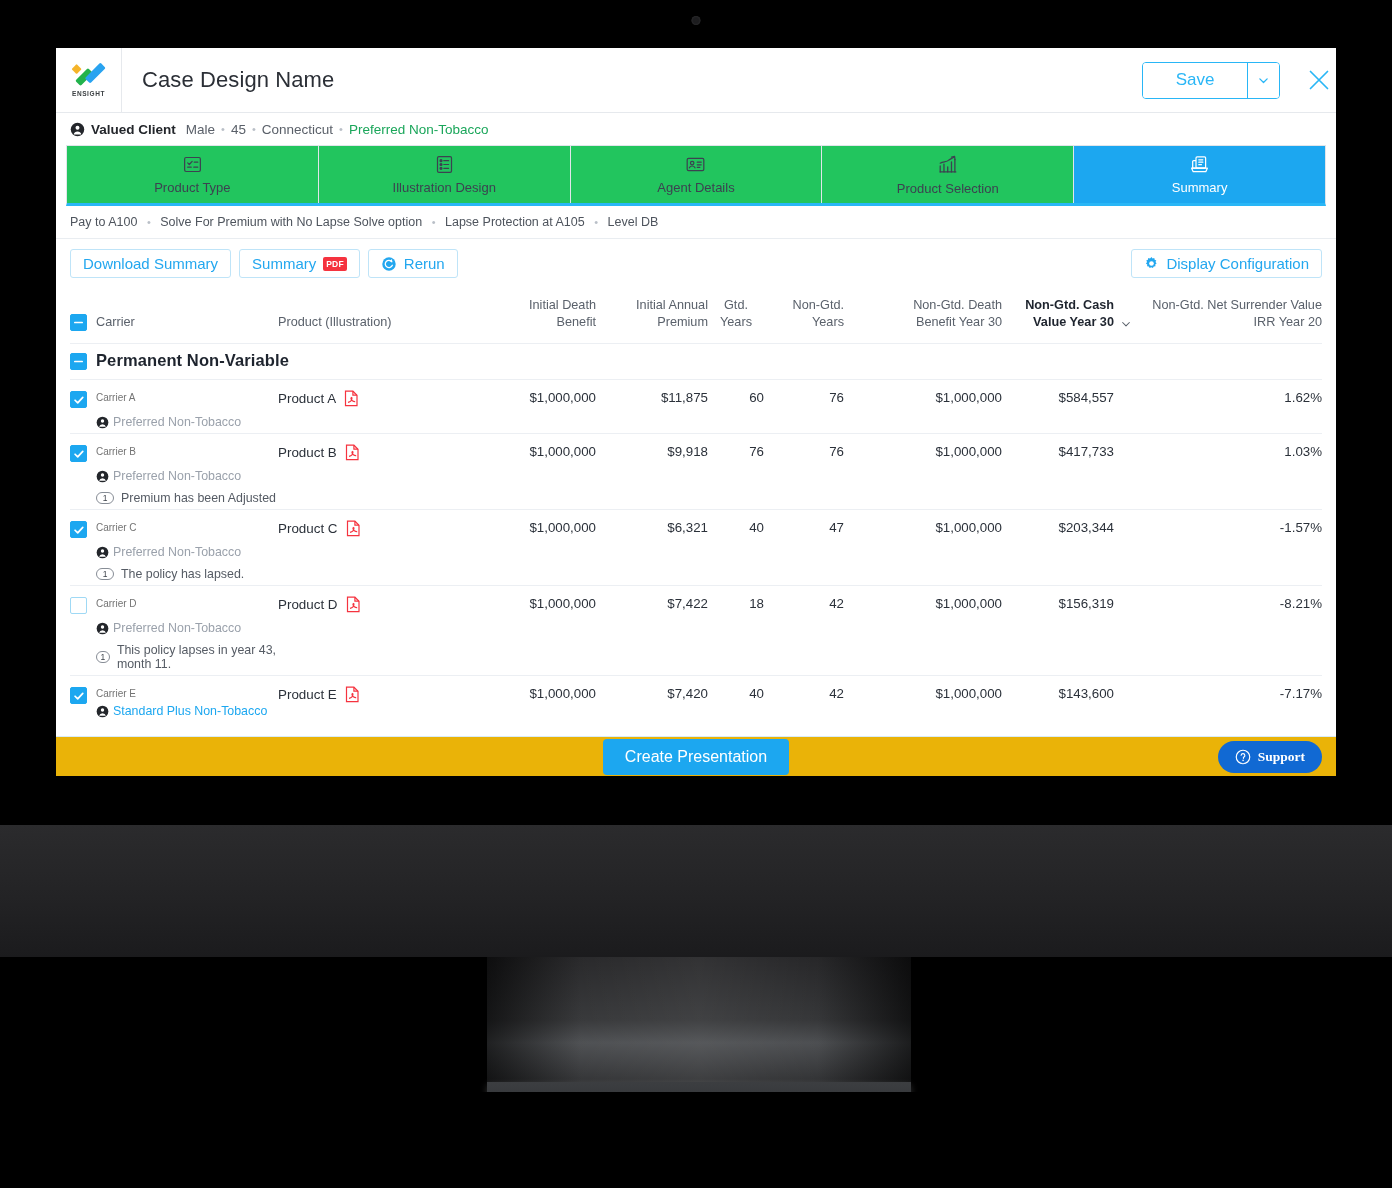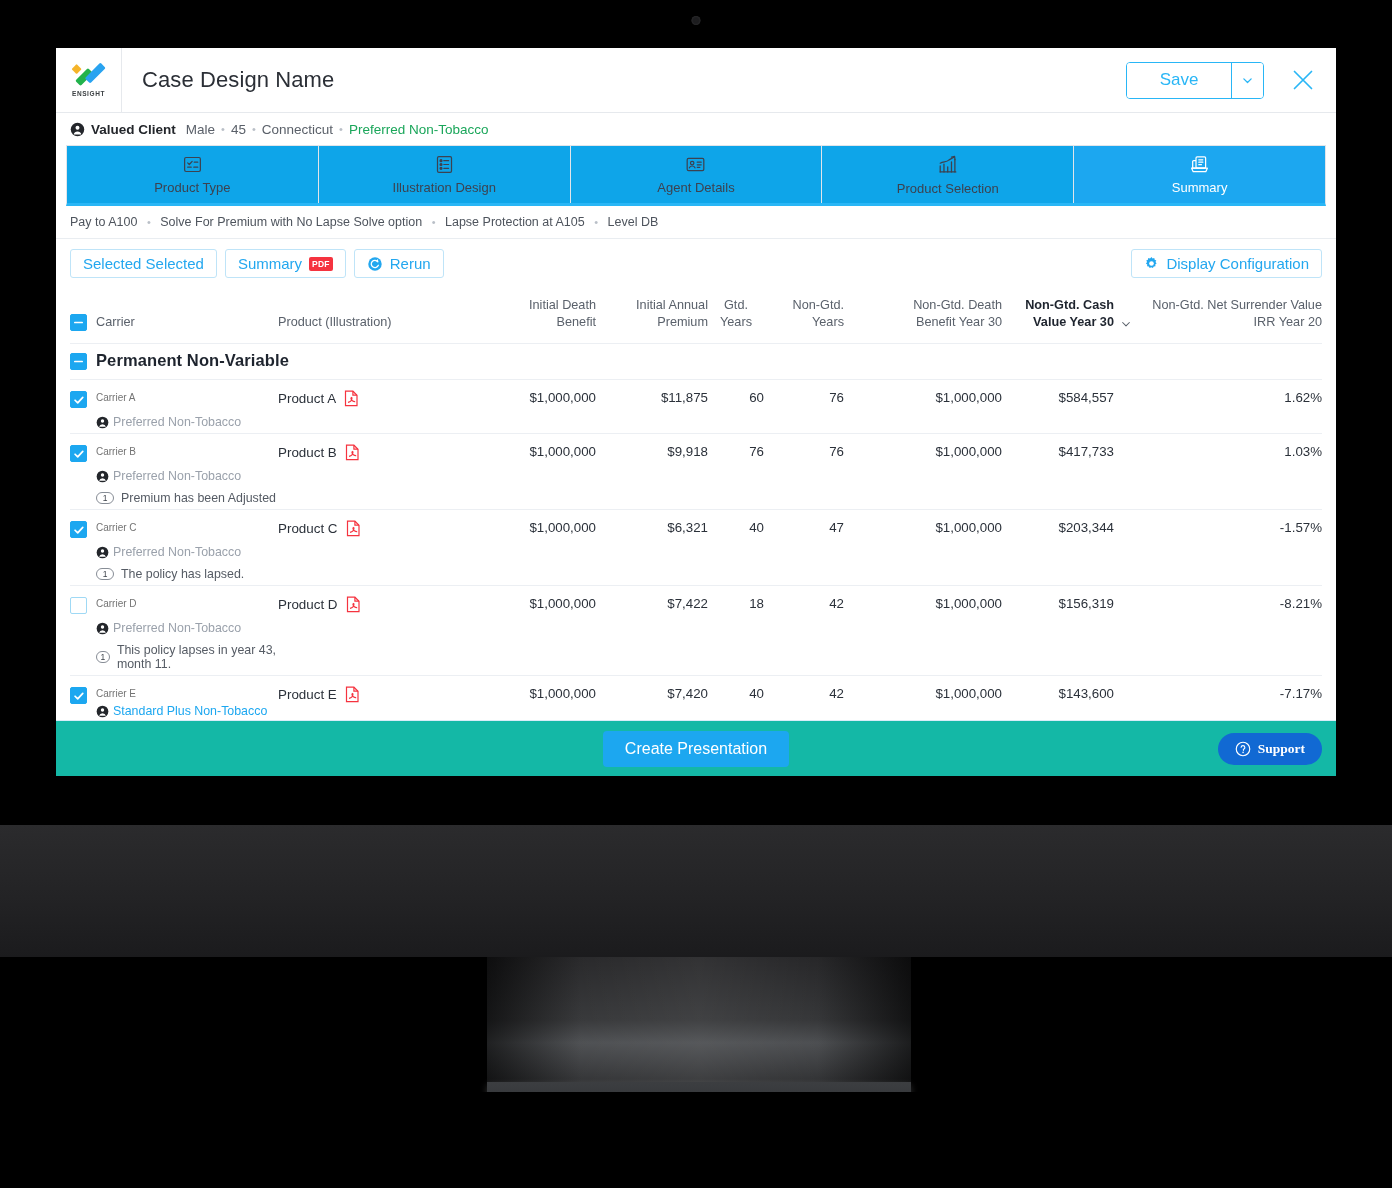--- a/index.html
+++ b/index.html
@@ -106,21 +106,21 @@
     font-size: 22px;
     color: #2b2f36;
     margin-left: 20px;
     font-weight: 400;
     letter-spacing: .1px;
   }
   .header-right {
     margin-left: auto;
     display: flex;
     align-items: center;
-    padding-right: 16px;
+    padding-right: 0;
   }
   .save-group {
     display: flex;
     height: 37px;
     border: 1px solid #29b6f6;
     border-radius: 4px;
     overflow: hidden;
   }
   .save-btn {
     min-width: 104px;
@@ -175,21 +175,21 @@
   }
   .tab {
     flex: 1;
     height: 57px;
     display: flex;
     flex-direction: column;
     align-items: center;
     justify-content: center;
     gap: 5px;
     border-right: 1px solid #e1e5ea;
-    background: #0ea5e9;
+    background: #22c55e;
     cursor: pointer;
   }
   .tab:last-child { border-right: none; }
   .tab-label { font-size: 13px; color: #3c4250; }
   .tab.active { background: #1ca7f0; }
   .tab.active .tab-label { color: #ffffff; }
   .tab.active svg { stroke: #ffffff; color: #ffffff; }
 
   
   .config-bar {
@@ -311,22 +311,22 @@
     cursor: pointer;
     margin-top: 1px;
   }
   .cbx.checked { background: #1ca7f0; border: 1px solid #1ca7f0; }
   .cbx.indeterminate { background: #1ca7f0; border: 1px solid #1ca7f0; }
   .cbx.empty { background: #fff; border: 1.5px solid #9fd9f5; }
   .cbx svg { display: block; }
 
   
   .app-footer {
-    height: 56px;
-    background: #14b8a6;
+    height: 40px;
+    background: #eab308;
     border-top: 1px solid #d8ecf8;
     display: flex;
     align-items: center;
     justify-content: center;
     position: relative;
     flex: 0 0 auto;
   }
   .cta-btn {
     background: #1ca7f0;
     color: #fff;
@@ -466,21 +466,21 @@
     <span class="dot-sep">•</span>
     <span>Solve For Premium with No Lapse Solve option</span>
     <span class="dot-sep">•</span>
     <span>Lapse Protection at A105</span>
     <span class="dot-sep">•</span>
     <span>Level DB</span>
   </div>
 
   <div class="toolbar">
     <button class="tb-btn">
-      <span>Selected Selected</span>
+      <span>Download Summary</span>
     </button>
     <button class="tb-btn">
       <span>Summary</span>
       <span class="pdf-badge">PDF</span>
     </button>
     <button class="tb-btn">
       <svg width="16" height="16" viewBox="0 0 20 20">
         <circle cx="10" cy="10" r="8.4" fill="#23a7ef"></circle>
         <path d="M13.6 7.2 A4.6 4.6 0 1 0 14.2 11.6" fill="none" stroke="#fff" stroke-width="1.6" stroke-linecap="round"></path>
         <path d="M10.6 6.9 L14 7.3 L13.7 3.9" fill="#fff"></path>

